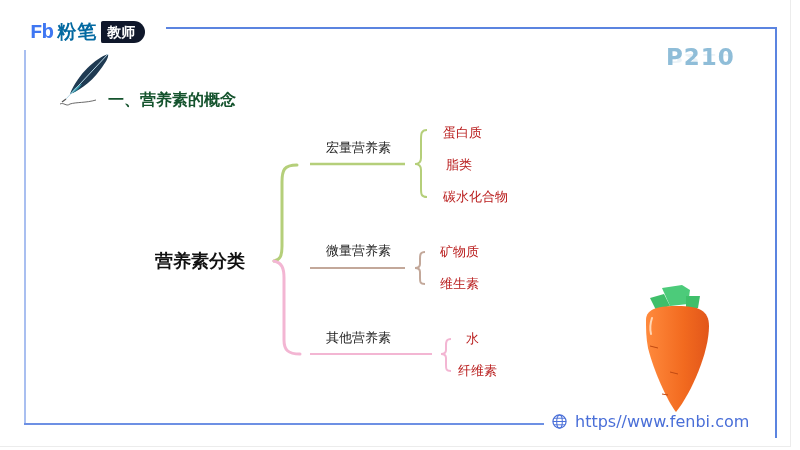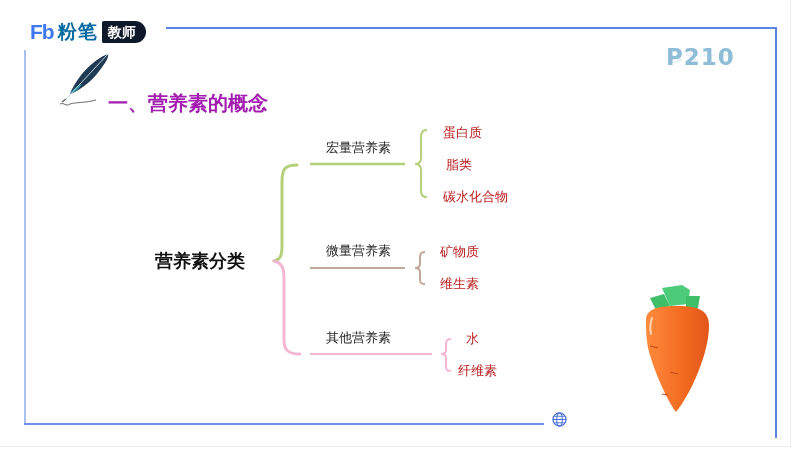--- a/index.html
+++ b/index.html
@@ -1,27 +1,27 @@
 <!DOCTYPE html>
 <html><head>
 <meta charset="utf-8">
 <style>
   html, body { margin:0; padding:0; }
   body { width:800px; height:450px; position:relative; overflow:hidden; background:#ffffff; font-family:"DejaVu Sans", sans-serif; }
   .page-edge { position:absolute; left:0; top:0; width:790px; height:446px; border-right:1px solid #ececec; border-bottom:1px solid #ececec; background:#ffffff; }
   .frame-line { position:absolute; background:#5b84e0; }
   .frame-left { background:#a9bff0; }
   .logo { position:absolute; left:30px; top:20px; height:24px; display:flex; align-items:center; }
-  .logo-fb { color:#3f77f2; font-weight:bold; font-size:21px; letter-spacing:-1px; font-family:Liberation Sans, sans-serif; }
+  .logo-fb { color:#3f77f2; font-weight:bold; font-size:21px; letter-spacing:-1px; font-family:Liberation Mono, monospace; }
   .logo-cn { color:#0369a1; font-weight:bold; font-size:19px; margin-left:4px; letter-spacing:1px; }
   .logo-badge { background:#0f172a; color:#fff; font-weight:bold; font-size:14px; padding:1px 10px 1px 6px; margin-left:4px; border-radius:2px 12px 12px 2px; line-height:20px; }
   .page-num { position:absolute; left:666px; top:44px; font-size:23px; font-weight:bold; color:#8fbdd8; letter-spacing:1px; font-family:"DejaVu Sans", sans-serif; }
   .page-num-reflect { position:absolute; left:666px; top:64px; font-size:23px; font-weight:bold; color:#8fbdd8; opacity:0.18; transform:scaleY(-0.5); transform-origin:top; letter-spacing:1px; }
   .quill { position:absolute; left:56px; top:52px; width:60px; height:56px; }
-  .section-title { position:absolute; left:108px; top:90px; font-size:20px; font-weight:bold; color:#a21caf;font-family:Liberation Mono, monospace; }
+  .section-title { position:absolute; left:108px; top:90px; font-size:16px; font-weight:bold; color:#14532d;font-family:Liberation Mono, monospace; }
   .root-label { position:absolute; left:155px; top:249px; font-size:18px; font-weight:bold; color:#111; }
   .node { position:absolute; font-size:13px; color:#222; white-space:nowrap; }
   .leaf { position:absolute; font-size:13px; color:#b91c1c; white-space:nowrap; }
   svg.mind { position:absolute; left:0; top:0; }
   .carrot { position:absolute; left:640px; top:282px; width:75px; height:140px; }
   .footer { position:absolute; left:552px; top:412px; display:flex; align-items:center; color:#4a6fd8; font-size:16px; }
   .globe { width:15px; height:15px; margin-right:8px; }
 </style>
 </head>
 <body>
@@ -104,13 +104,14 @@
 </svg>
 
 <div class="footer">
   <svg class="globe" viewBox="0 0 16 16">
     <circle cx="8" cy="8" r="7" fill="none" stroke="#4a6fd8" stroke-width="1.3"></circle>
     <ellipse cx="8" cy="8" rx="3" ry="7" fill="none" stroke="#4a6fd8" stroke-width="1.1"></ellipse>
     <line x1="1" y1="8" x2="15" y2="8" stroke="#4a6fd8" stroke-width="1.1"></line>
     <line x1="2" y1="4.5" x2="14" y2="4.5" stroke="#4a6fd8" stroke-width="1"></line>
     <line x1="2" y1="11.5" x2="14" y2="11.5" stroke="#4a6fd8" stroke-width="1"></line>
   </svg>
+  <span>https//www.fenbi.com</span>
 </div>
 
 </body></html>

